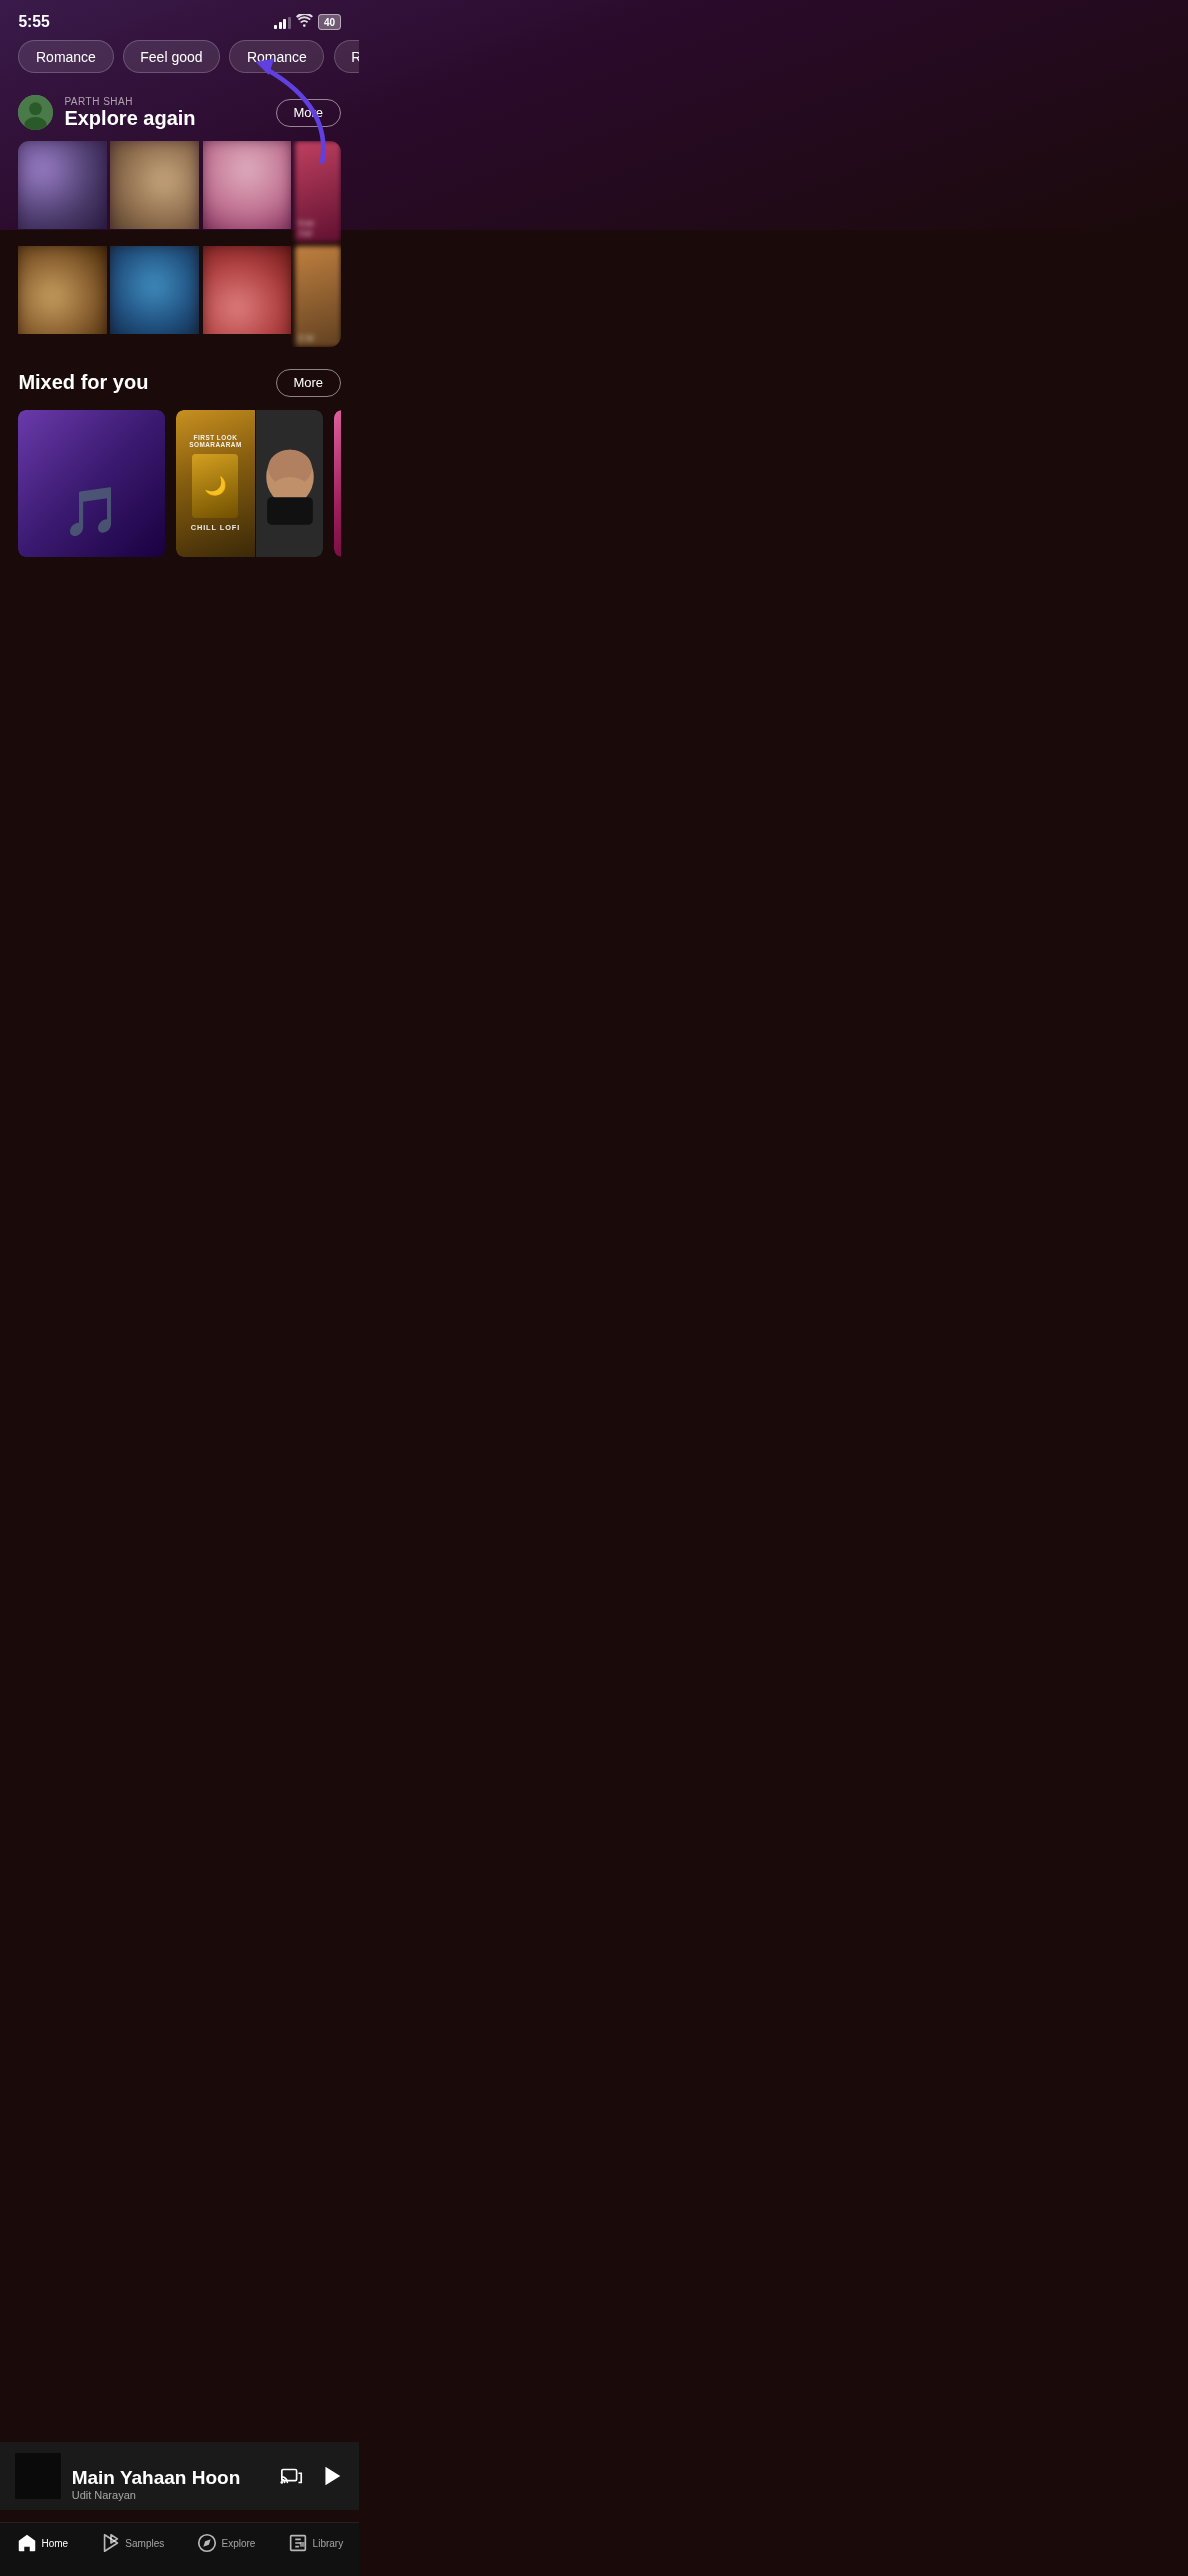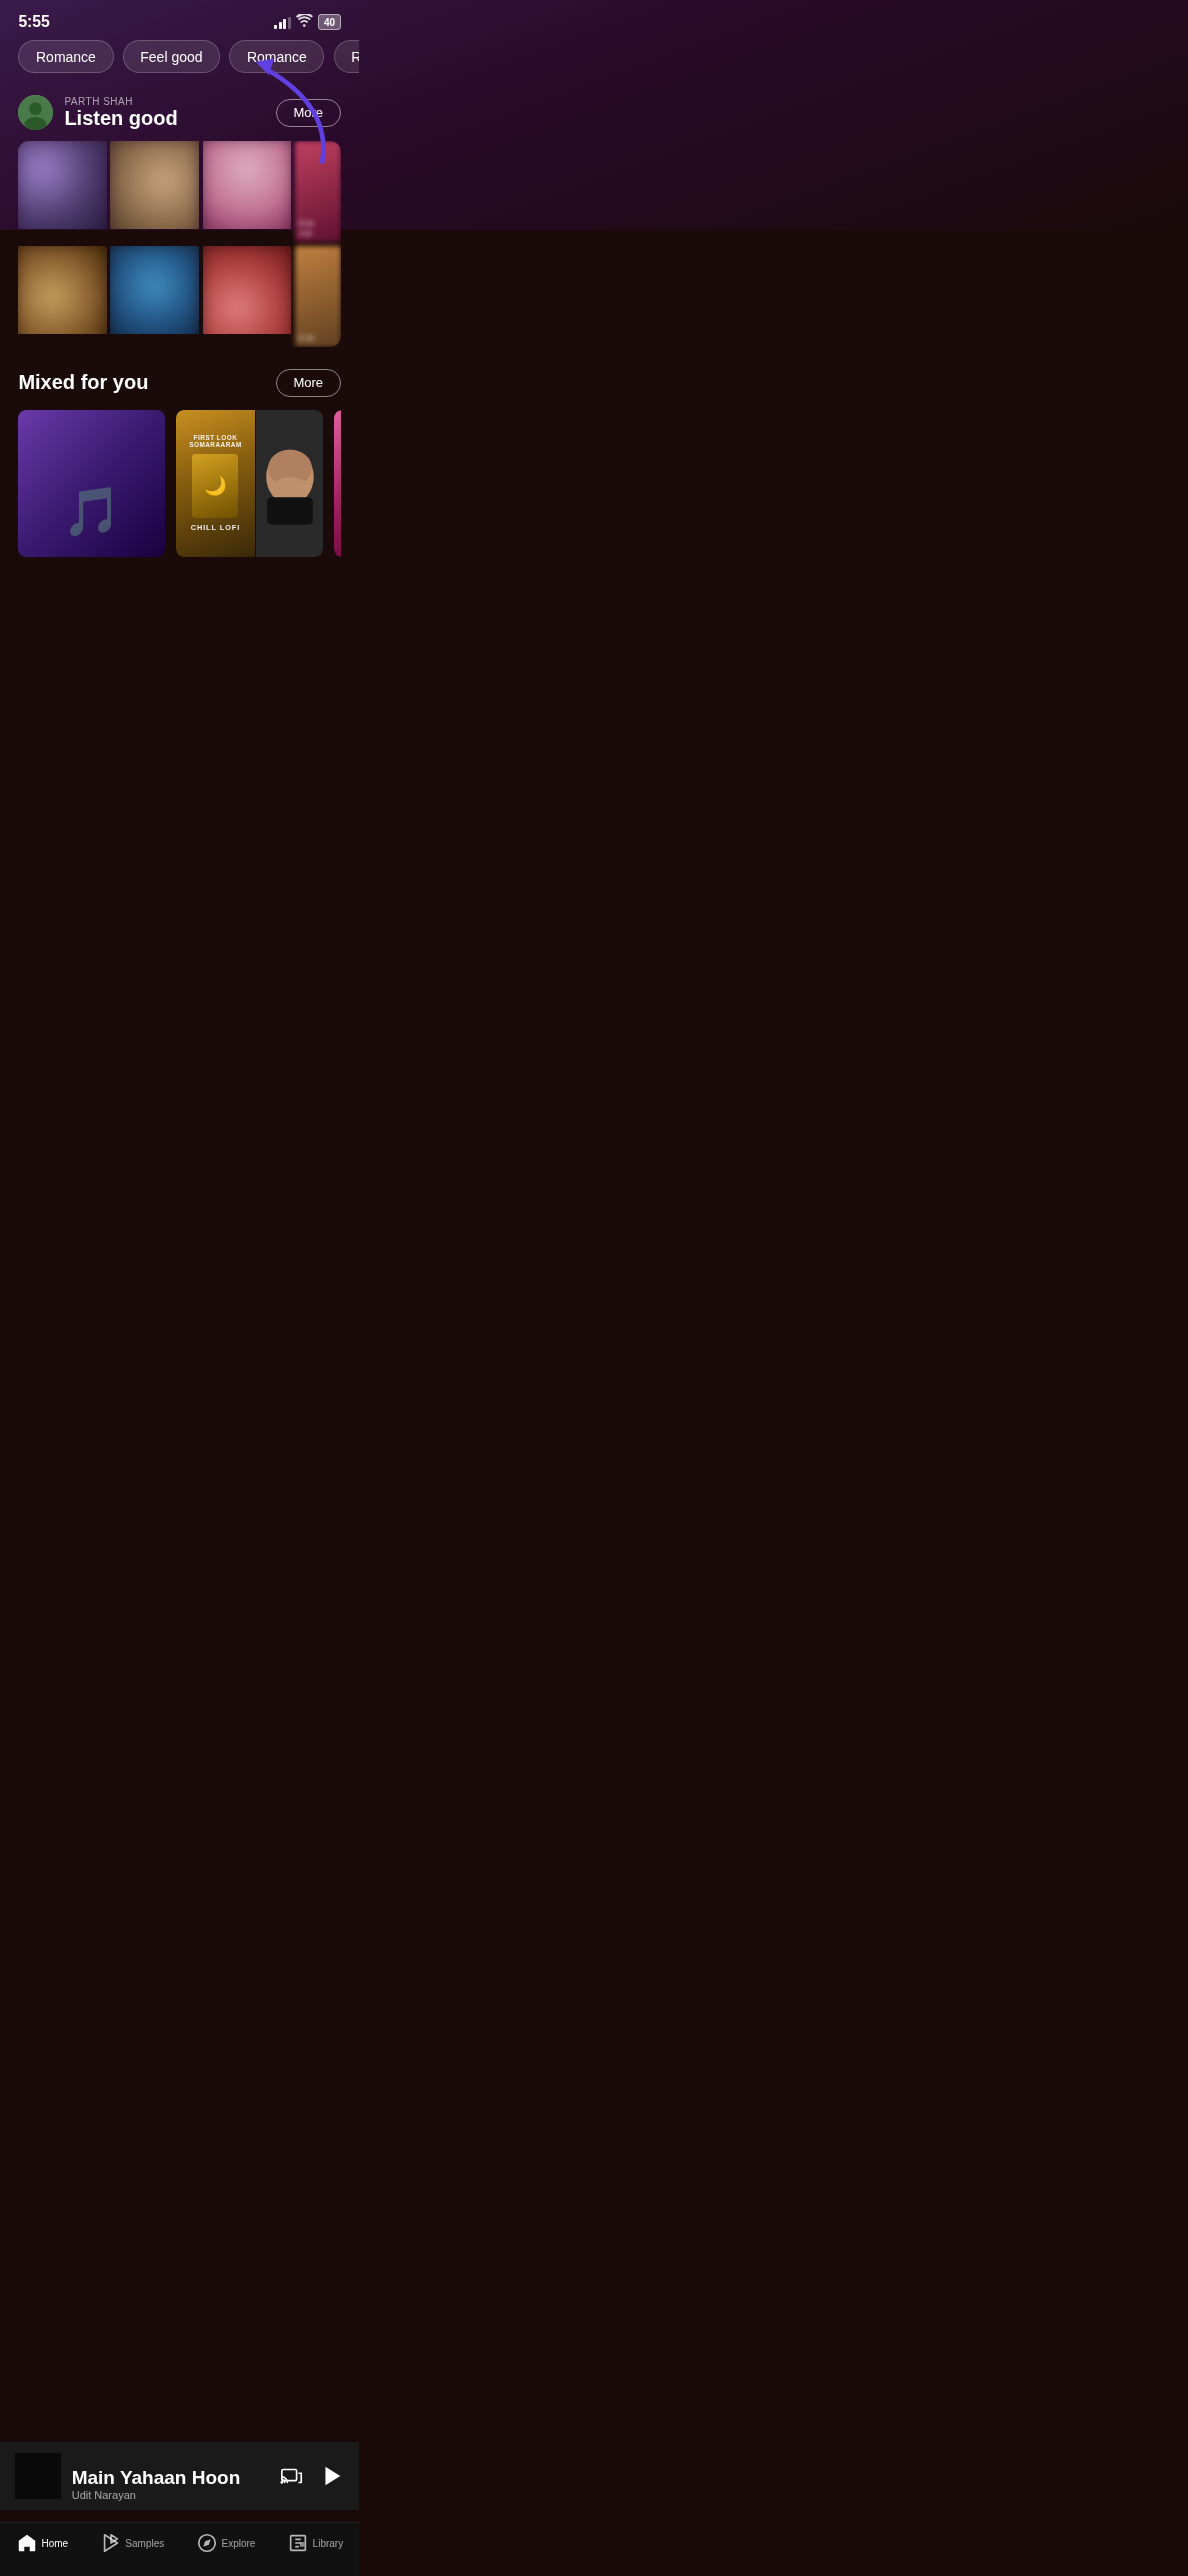--- a/index.html
+++ b/index.html
@@ -442,21 +442,21 @@
     <div class="section-left">
       <div class="section-avatar">
         <svg width="35" height="35" viewBox="0 0 38 38">
           <circle cx="19" cy="19" r="19" fill="#4a7a4a"></circle>
           <circle cx="19" cy="15" r="7" fill="#2a5a2a"></circle>
           <ellipse cx="19" cy="32" rx="12" ry="8" fill="#2a5a2a"></ellipse>
         </svg>
       </div>
       <div class="section-titles">
         <span class="section-subtitle">PARTH SHAH</span>
-        <span class="section-title">Listen good</span>
+        <span class="section-title">Explore again</span>
       </div>
     </div>
     <button class="more-btn">More</button>
   </div>
 
   <div class="album-grid-container">
     <div style="display:flex; gap:3.7px; border-radius:11px; overflow:hidden; position:relative;">
       <div style="flex:1; display:grid; grid-template-columns: repeat(3,1fr); gap:3.7px;">
         <div class="album-cell">
           <div class="album-cell-inner blur-1" style="height:101px;"></div>

